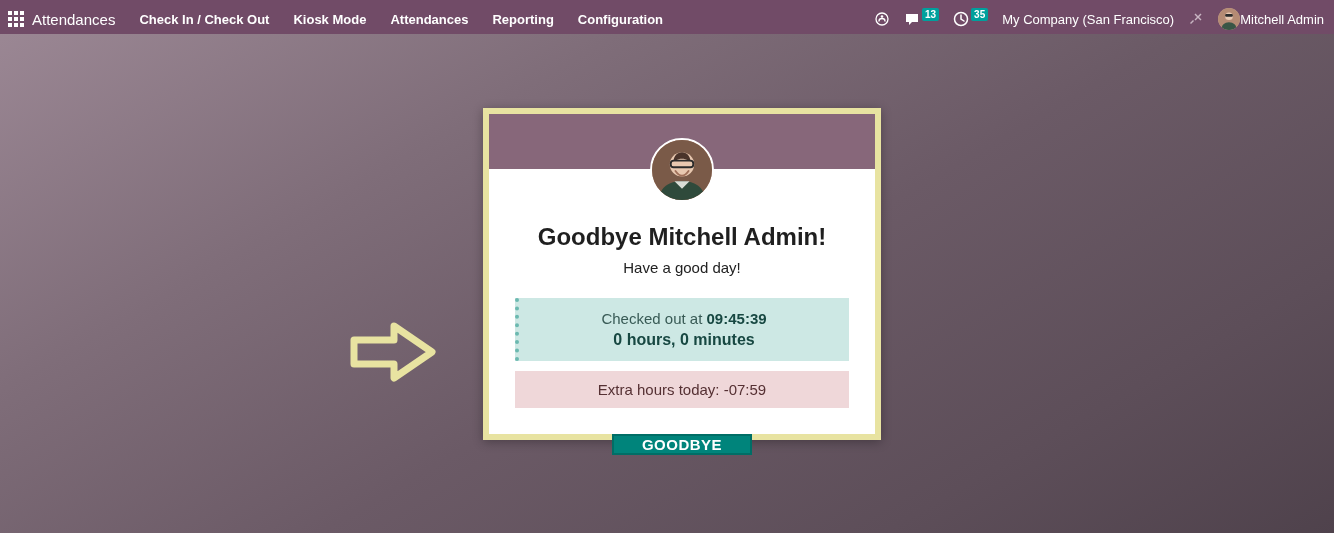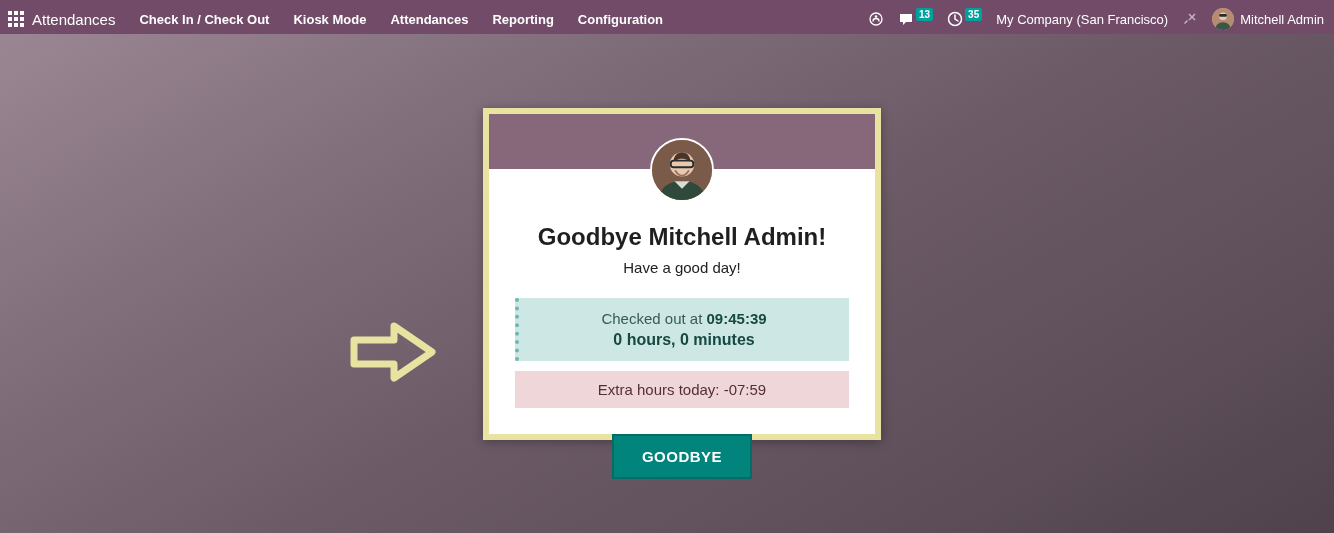--- a/index.html
+++ b/index.html
@@ -87,21 +87,21 @@
     padding:10px 10px;
     font-size:15px;
     color:#553033;
   }
   .goodbye-btn {
     display:inline-block;
     margin-top:26px;
     background:#00847b;
     color:#fff;
     border:2px solid #006e66;
-    padding:12px 28px;
+    padding:0 28px;
     font-size:15px;
     font-weight:700;
     letter-spacing:0.5px;
     cursor:pointer;
   }
 
   
   .arrow {
     position:absolute;
     left:350px; top:322px;
@@ -152,21 +152,21 @@
         </svg>
       <span class="badge">35</span>
     </div>
     <div class="icon-btn">My Company (San Francisco)</div>
     <div class="icon-btn">
       <svg width="16" height="16" viewBox="0 0 16 16" fill="#c8b5c2">
           <path d="M13.5 3.5l-1-1L10 5 7.5 2.5l-1 1L9 6 6.5 8.5l1 1L10 7l2.5 2.5 1-1L11 6z"></path>
           <path d="M2 12l3-3 1 1-3 3z"></path>
         </svg>
     </div>
-    <div class="icon-btn" style="gap:6px;">
+    <div class="icon-btn" style="">
       <div class="avatar-small">
         <svg viewBox="0 0 40 40">
             <circle cx="20" cy="20" r="20" fill="#b58b74"></circle>
             <circle cx="20" cy="15" r="7" fill="#e8c9b3"></circle>
             <path d="M6 40c0-9 6-14 14-14s14 5 14 14" fill="#3a5646"></path>
             <rect x="13" y="11" width="14" height="5" rx="2" fill="#2b2b2b"></rect>
           </svg>
       </div>
       <span>Mitchell Admin</span>
     </div>

